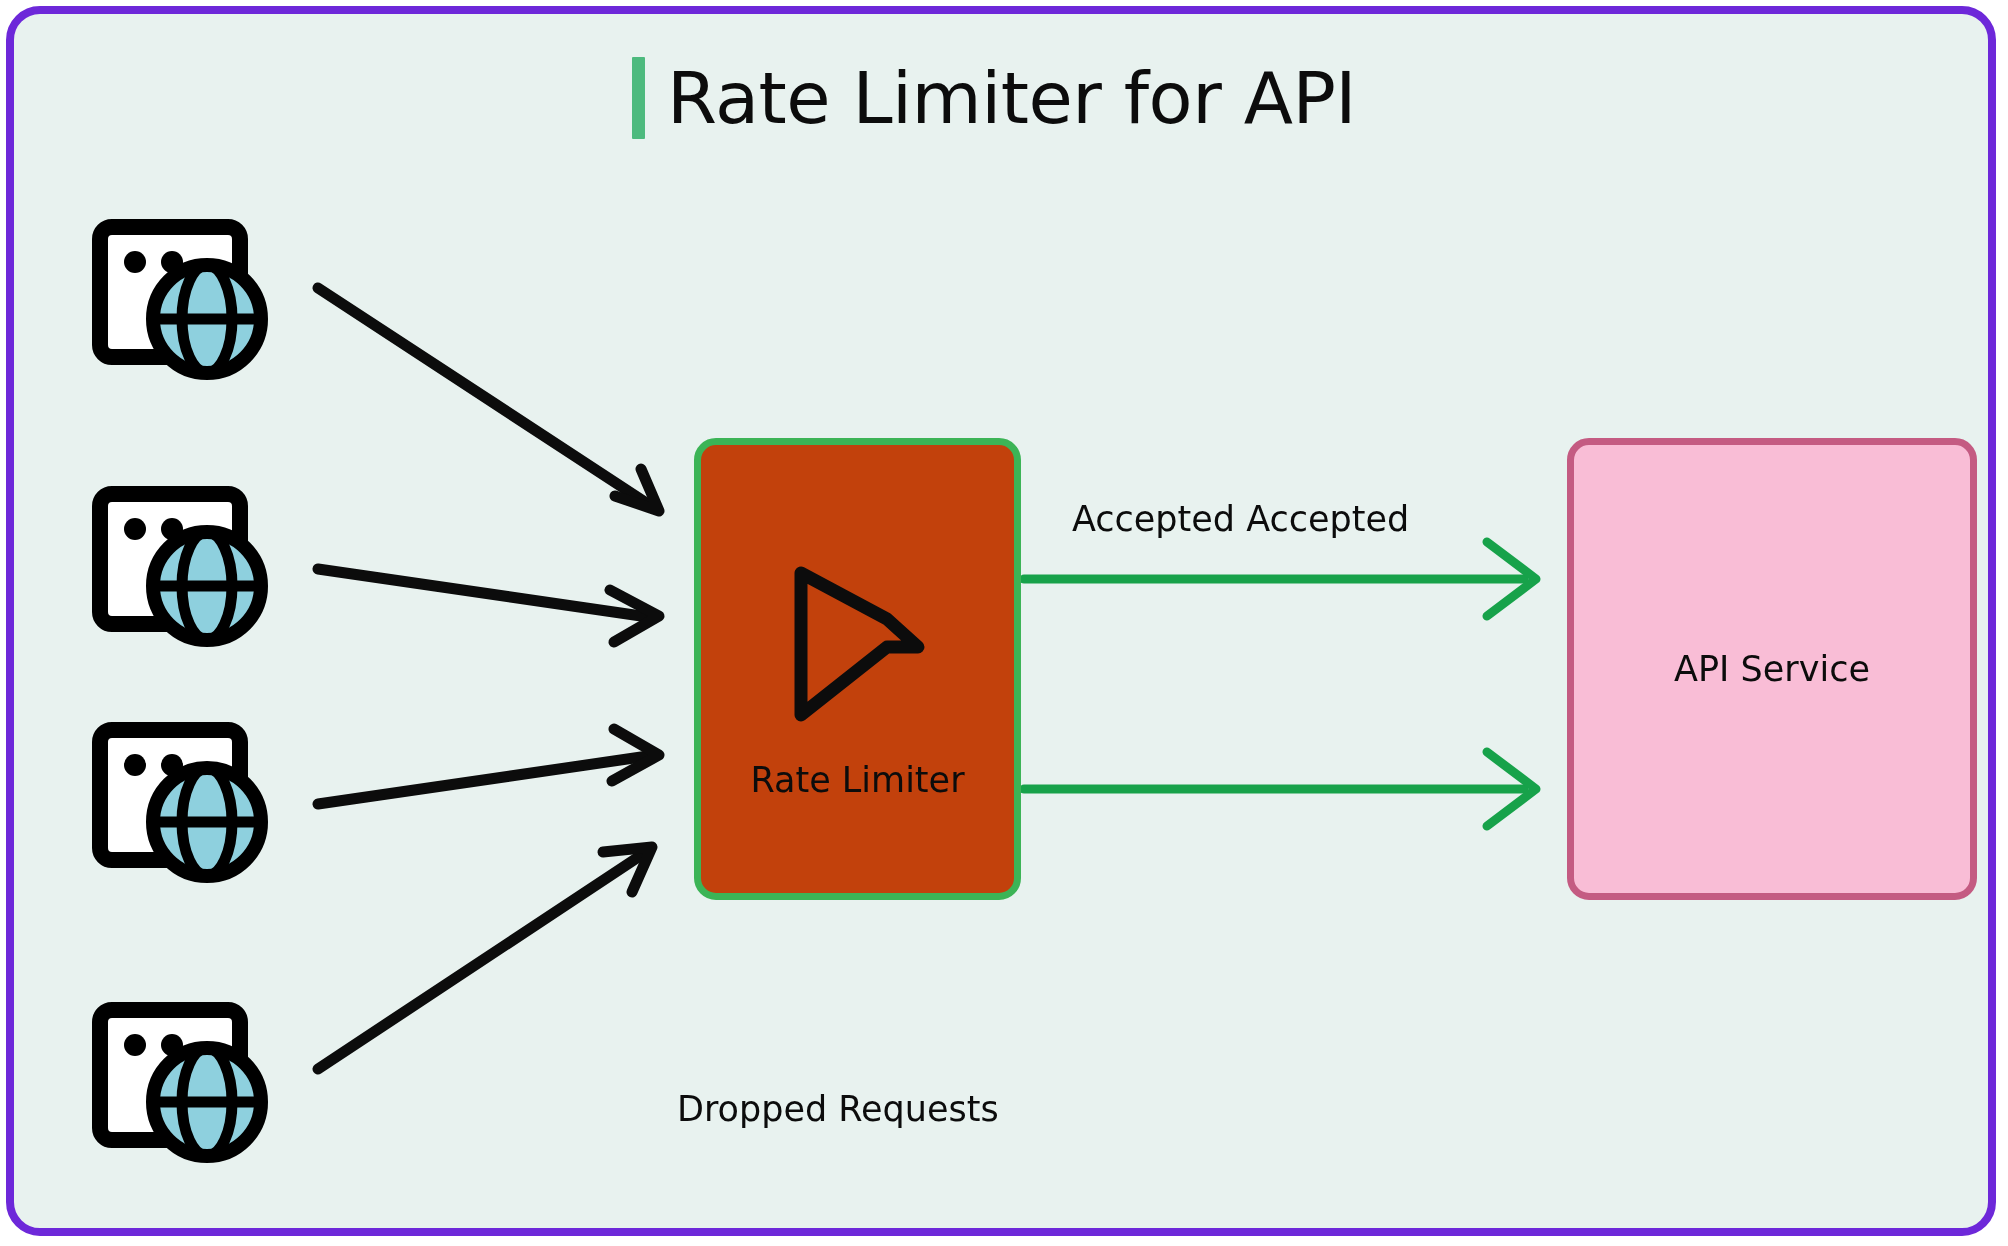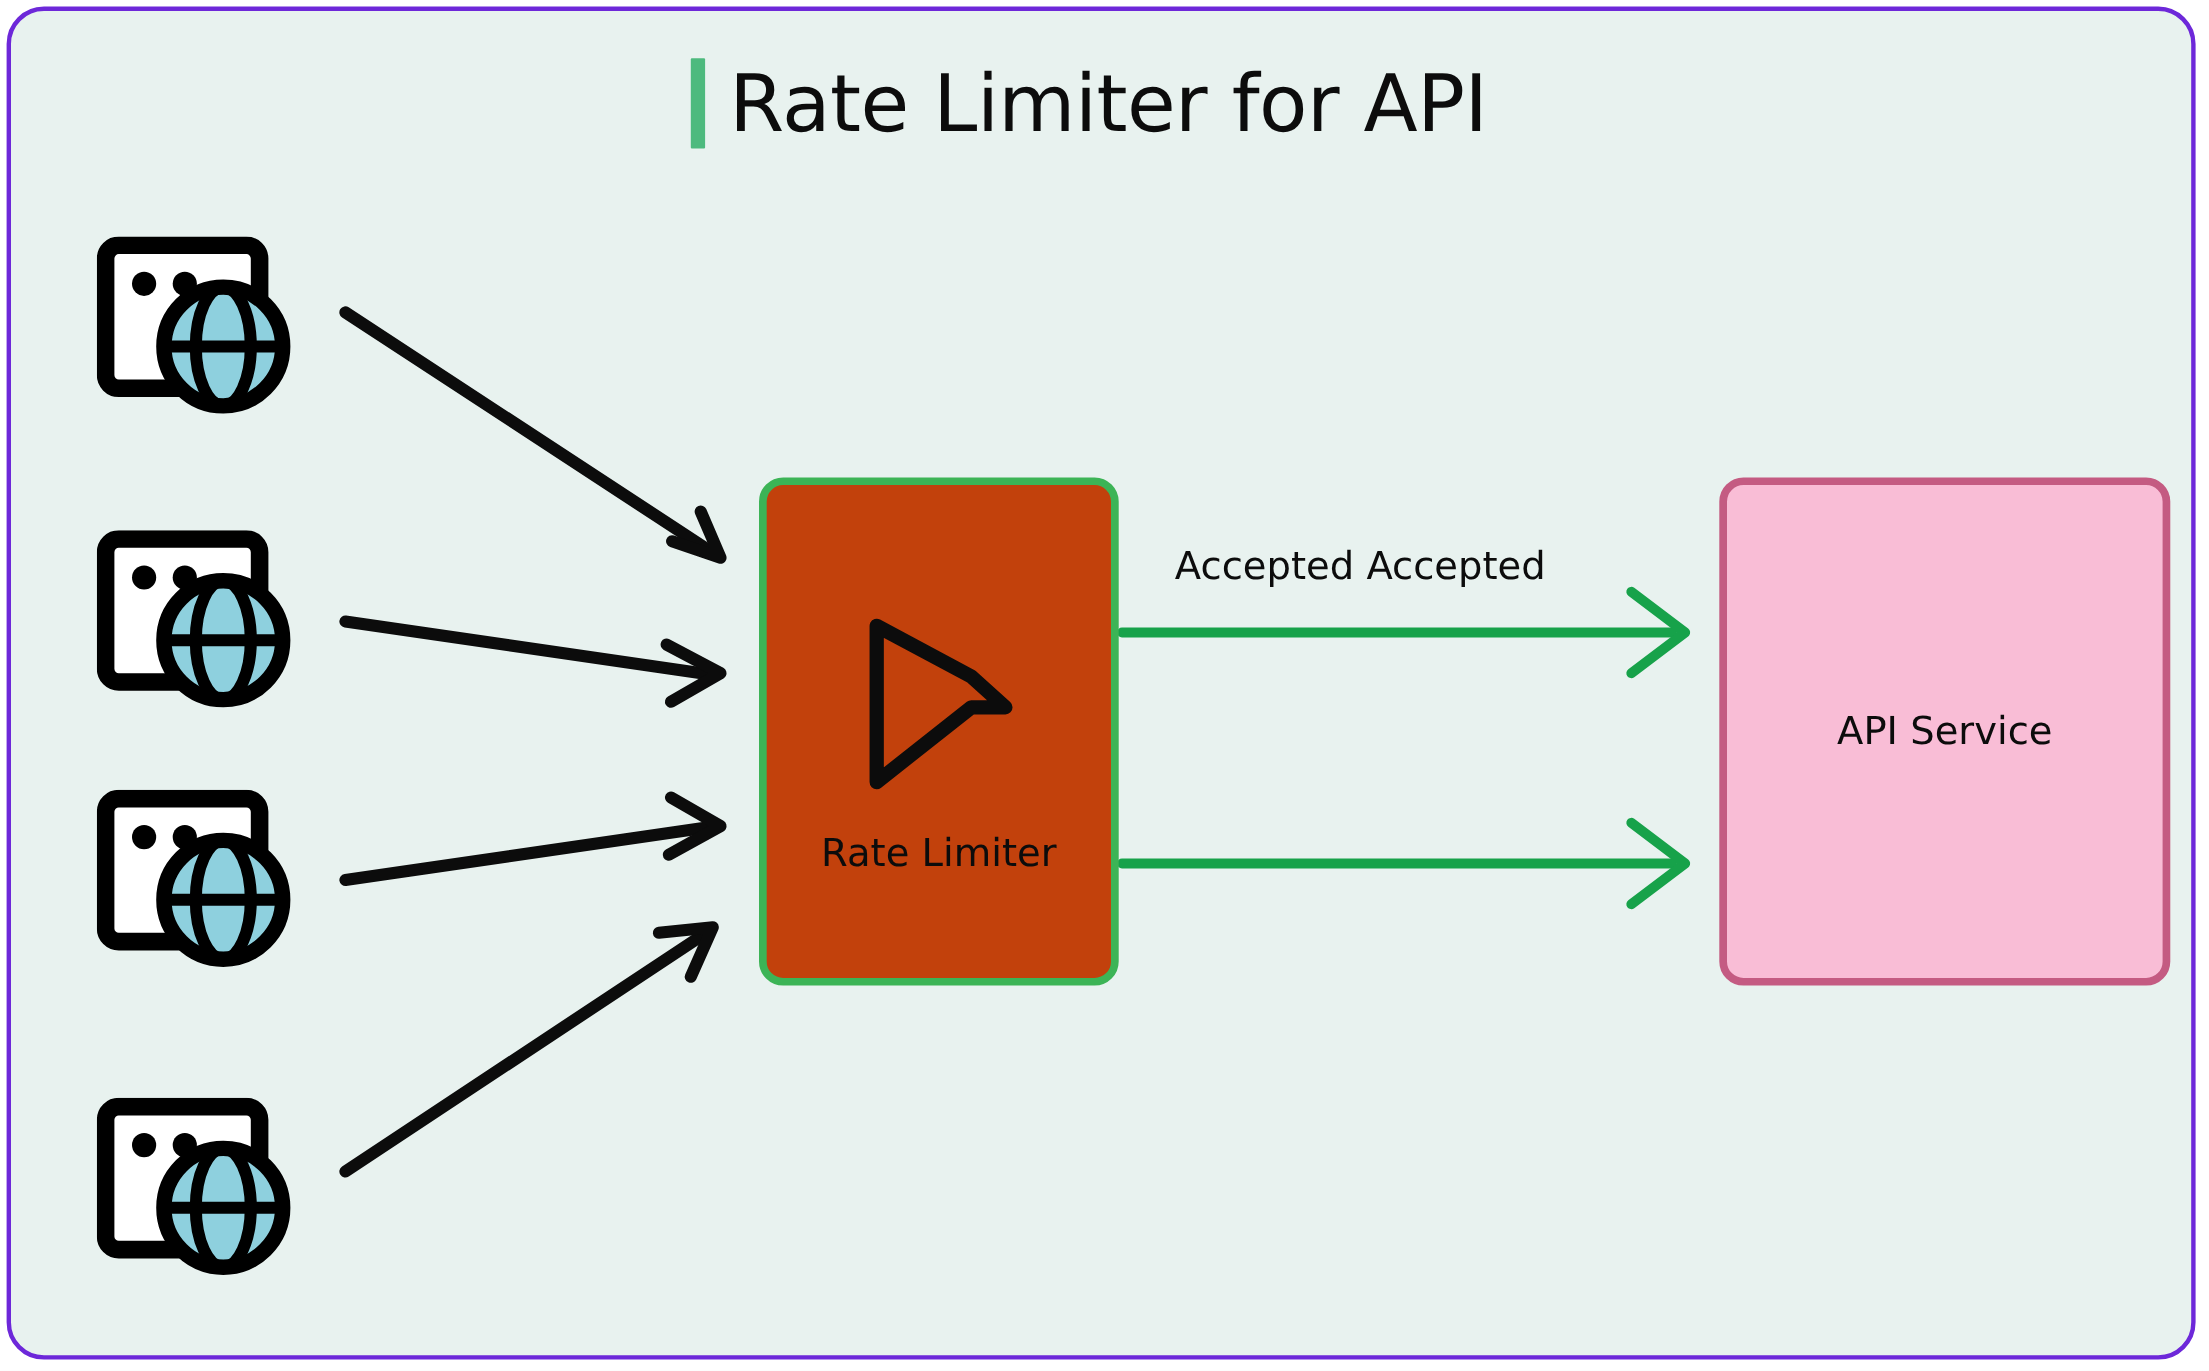--- a/index.html
+++ b/index.html
@@ -16,21 +16,21 @@
     font-family: "DejaVu Sans", sans-serif;
   }
   #board {
     position: absolute;
     left: 6px;
     top: 6px;
     width: 1990px;
     height: 1230px;
     box-sizing: border-box;
     background: #e8f2ef;
-    border: 4px solid #6d28d9;
+    border: 8px solid #6d28d9;
     border-radius: 34px;
   }
 
   
   #title-row {
     position: absolute;
     left: 618px;
     top: 38px;
     display: flex;
     align-items: center;
@@ -215,15 +215,16 @@
         </svg>
       </div>
       <div id="rate-limiter-label">Rate Limiter</div>
     </div>
 
     <div class="node" id="api-service-node">
       <div id="api-service-label">API Service</div>
     </div>
 
     <div class="edge-label" id="accepted-requests-label">Accepted Accepted</div>
+    <div class="edge-label" id="dropped-requests-label">Dropped Requests</div>
 
   </div>
 </div>
 
 </body></html>

